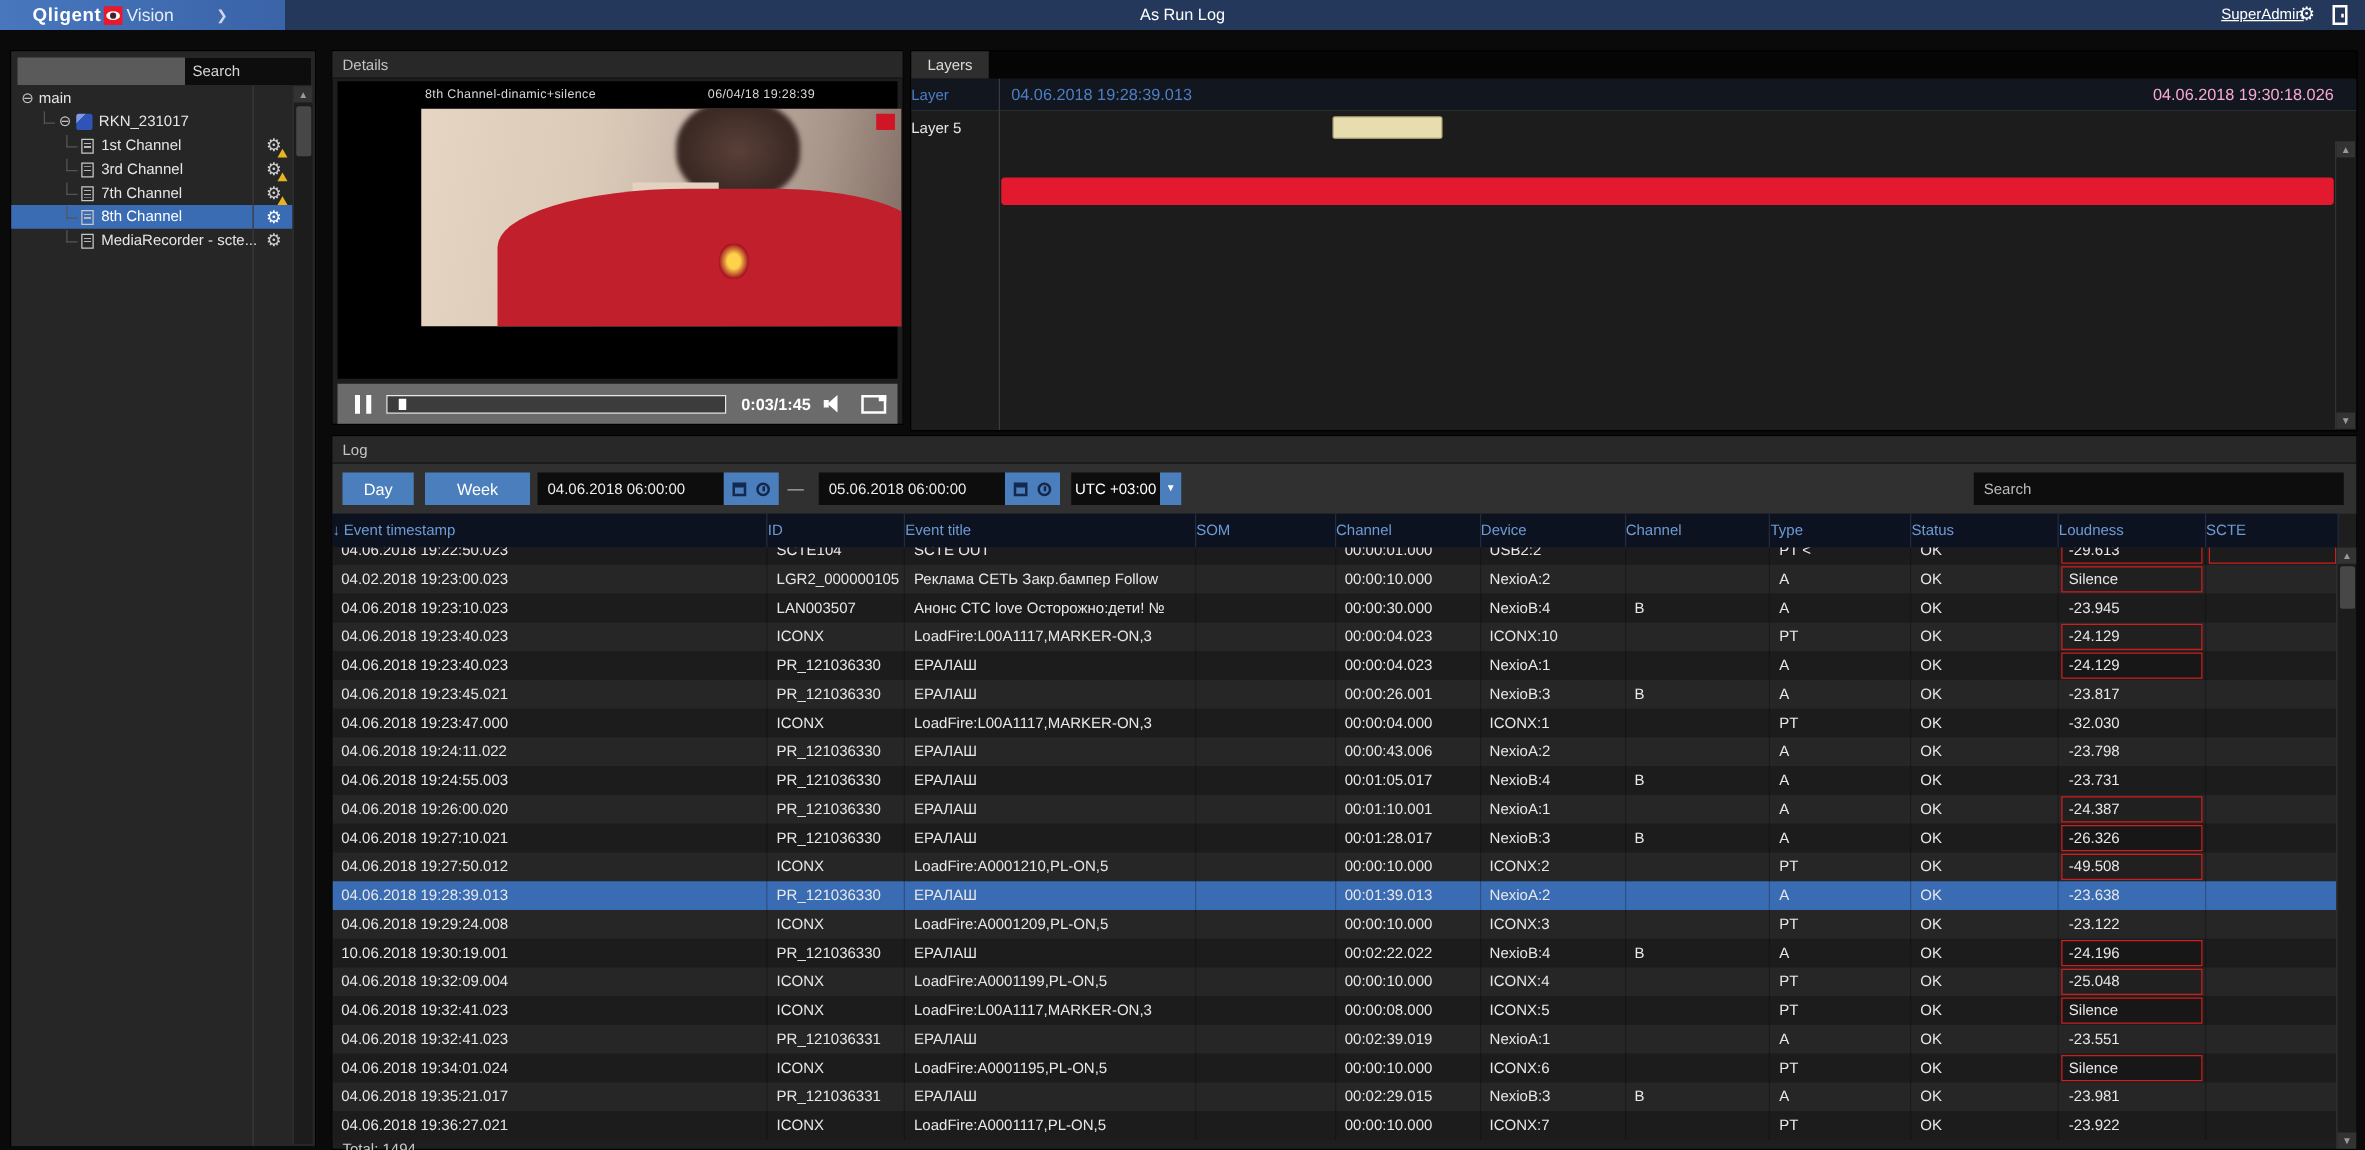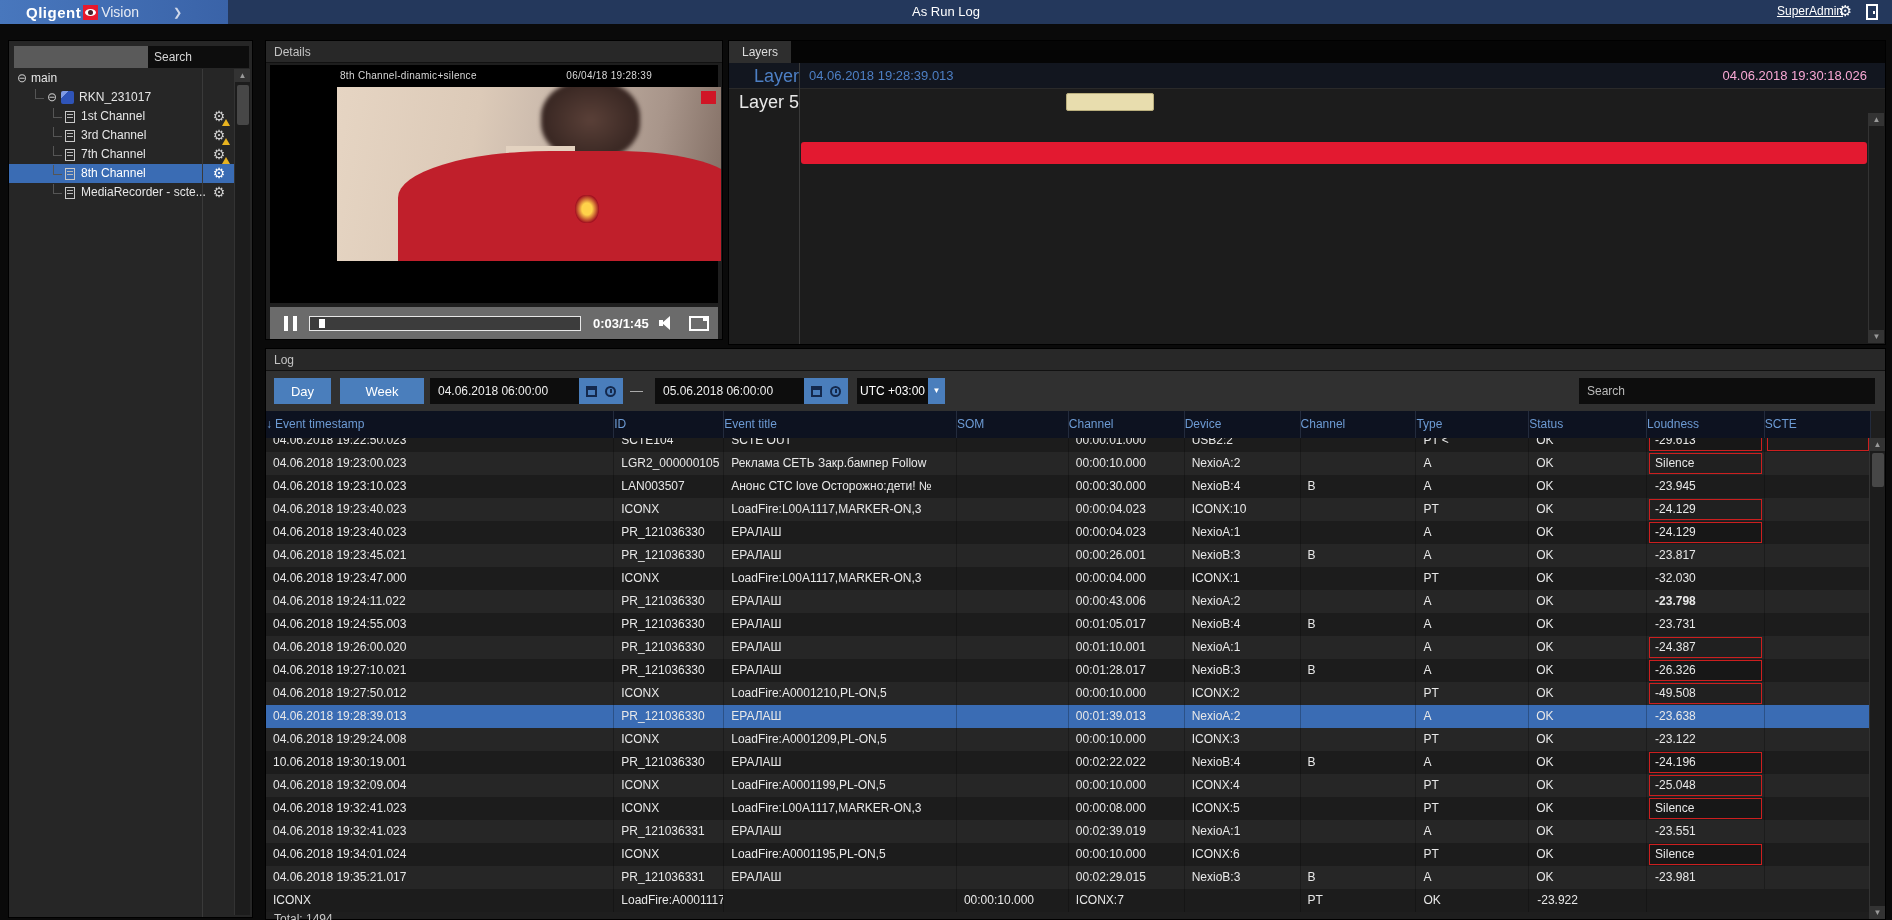--- a/index.html
+++ b/index.html
@@ -66,21 +66,21 @@
   #spk .box{position:absolute;left:0;top:5px;width:4px;height:6px;background:#fff;}
   #spk .cone{position:absolute;left:3px;top:1px;border-top:7px solid transparent;border-bottom:7px solid transparent;border-right:8px solid #fff;}
   #fs{width:20px;height:15px;border:2px solid #fff;margin-left:12px;position:relative;cursor:pointer;}
   #fs:after{content:"";position:absolute;right:-2px;top:-2px;width:6px;height:5px;background:#fff;}
   
   #layers{left:728px;top:40px;width:1158px;height:305px;background:#050505;border:1px solid #000;}
   #layers-tab{left:0;top:0;width:62px;height:22px;background:#2e2e2e;color:#ddd;font-size:12px;text-align:center;line-height:22px;cursor:pointer;}
   #layers-body{left:0;top:22px;right:0;bottom:0;background:#1c1c1c;}
   #lane-labels-divider{left:70px;top:0;bottom:0;width:1px;background:#3a3a3a;}
   .lane{position:relative;height:26px;}
-  .lane .lab{position:absolute;left:0;top:0;width:70px;height:100%;text-align:right;line-height:26px;font-size:18px;color:#e8e8e8;}
+  .lane .lab{position:absolute;left:0;top:0;width:70px;height:100%;text-align:left;line-height:26px;font-size:12px;color:#e8e8e8;}
   #layers-head{background:#12161f;border-bottom:1px solid #2a2a2a;}
   #layers-head .lab{color:#4d7fc4;}
   #layers-head .ts-start{position:absolute;left:80px;top:0;line-height:26px;color:#4d7fc4;font-size:13px;}
   #layers-head .ts-end{position:absolute;right:18px;top:0;line-height:26px;color:#f9a8d4;font-size:13px;}
   #beige-block{position:absolute;left:337px;top:4px;width:88px;height:18px;background:var(--lane-beige);border:1px solid #b9ae7d;border-radius:2px;cursor:pointer;}
   #red-bar{position:absolute;left:72px;right:18px;top:79px;height:22px;background:var(--lane-red);border-radius:3px;cursor:pointer;}
   #layers-scroll{right:1px;top:50px;bottom:1px;}
   
   #log{left:265px;top:348px;width:1621px;height:572px;}
   #log-toolbar{left:0;top:22px;right:0;height:40px;background:#303030;}
@@ -281,21 +281,21 @@
         <div class="tc">PT &lt;</div>
         <div class="tc">OK</div>
         <div class="tc" style="padding: 0px;">
           <span class="loudbox alarm">-29.613</span>
         </div>
         <div class="tc" style="padding: 0px; border-right: 0px;">
           <span class="sctebox alarm"></span>
         </div>
       </div>
       <div class="lrow even">
-        <div class="tc">04.06.2018 19:23:00.023</div>
+        <div class="tc">04.02.2018 19:23:00.023</div>
         <div class="tc">LGR2_000000105</div>
         <div class="tc">Реклама СЕТЬ Закр.бампер Follow</div>
         <div class="tc"></div>
         <div class="tc">00:00:10.000</div>
         <div class="tc">NexioA:2</div>
         <div class="tc"></div>
         <div class="tc">A</div>
         <div class="tc">OK</div>
         <div class="tc" style="padding: 0px;">
           <span class="loudbox alarm">Silence</span>
@@ -392,21 +392,21 @@
       <div class="lrow even">
         <div class="tc">04.06.2018 19:24:11.022</div>
         <div class="tc">PR_121036330</div>
         <div class="tc">ЕРАЛАШ</div>
         <div class="tc"></div>
         <div class="tc">00:00:43.006</div>
         <div class="tc">NexioA:2</div>
         <div class="tc"></div>
         <div class="tc">A</div>
         <div class="tc">OK</div>
-        <div class="tc" style="padding: 0px; font-weight: bold;">
+        <div class="tc" style="padding: 0px;">
           <span class="loudbox">-23.798</span>
         </div>
         <div class="tc" style="padding: 0px; border-right: 0px;">
           <span class="sctebox"></span>
         </div>
       </div>
       <div class="lrow odd">
         <div class="tc">04.06.2018 19:24:55.003</div>
         <div class="tc">PR_121036330</div>
         <div class="tc">ЕРАЛАШ</div>
@@ -604,20 +604,21 @@
         <div class="tc">A</div>
         <div class="tc">OK</div>
         <div class="tc" style="padding: 0px;">
           <span class="loudbox">-23.981</span>
         </div>
         <div class="tc" style="padding: 0px; border-right: 0px;">
           <span class="sctebox"></span>
         </div>
       </div>
       <div class="lrow odd">
+        <div class="tc">04.06.2018 19:36:27.021</div>
         <div class="tc">ICONX</div>
         <div class="tc">LoadFire:A0001117,PL-ON,5</div>
         <div class="tc"></div>
         <div class="tc">00:00:10.000</div>
         <div class="tc">ICONX:7</div>
         <div class="tc"></div>
         <div class="tc">PT</div>
         <div class="tc">OK</div>
         <div class="tc" style="padding: 0px;">
           <span class="loudbox">-23.922</span>

